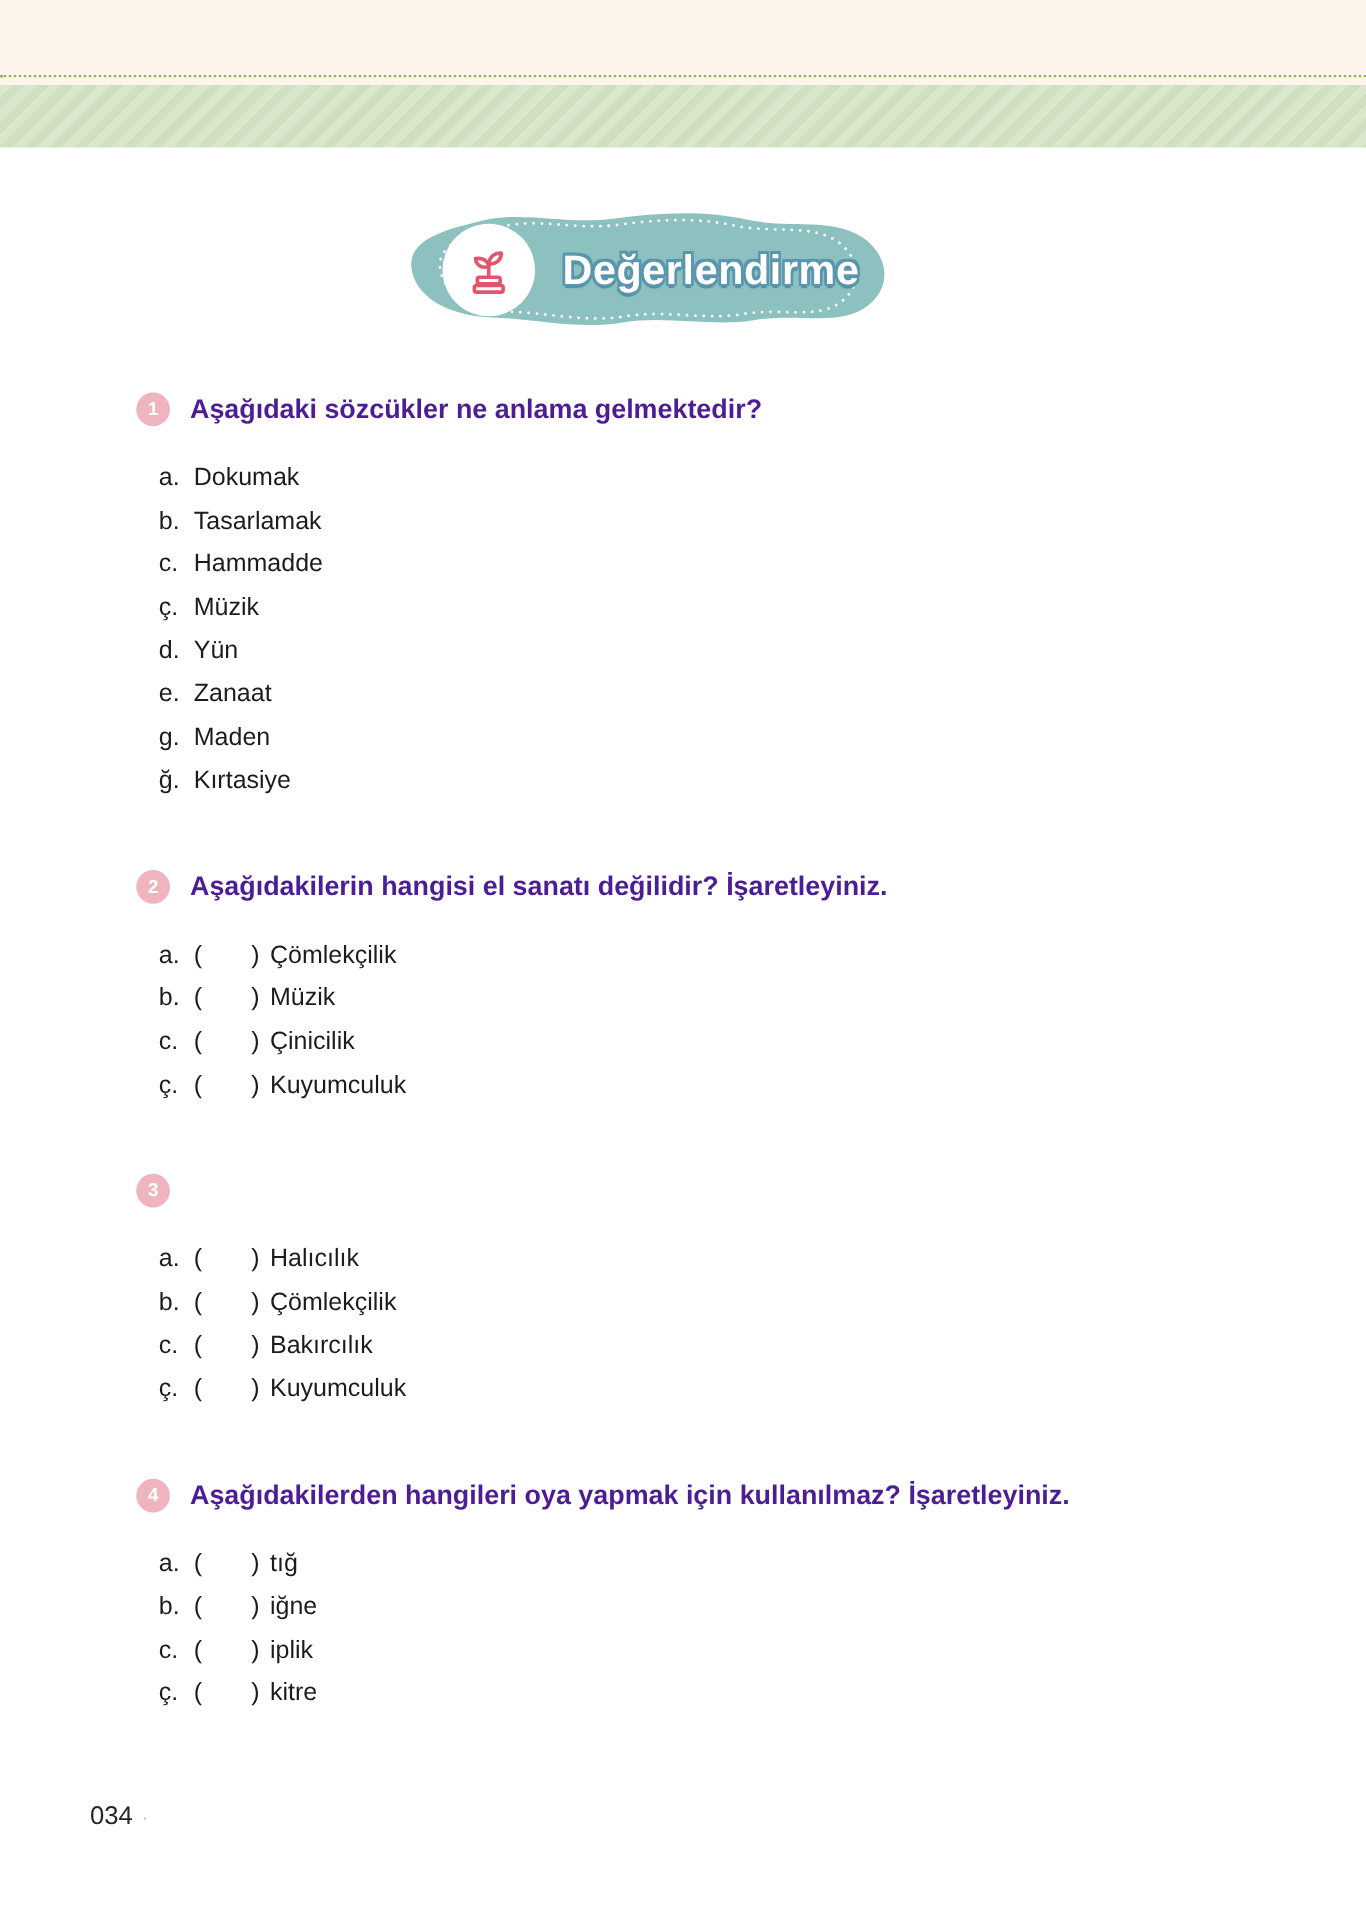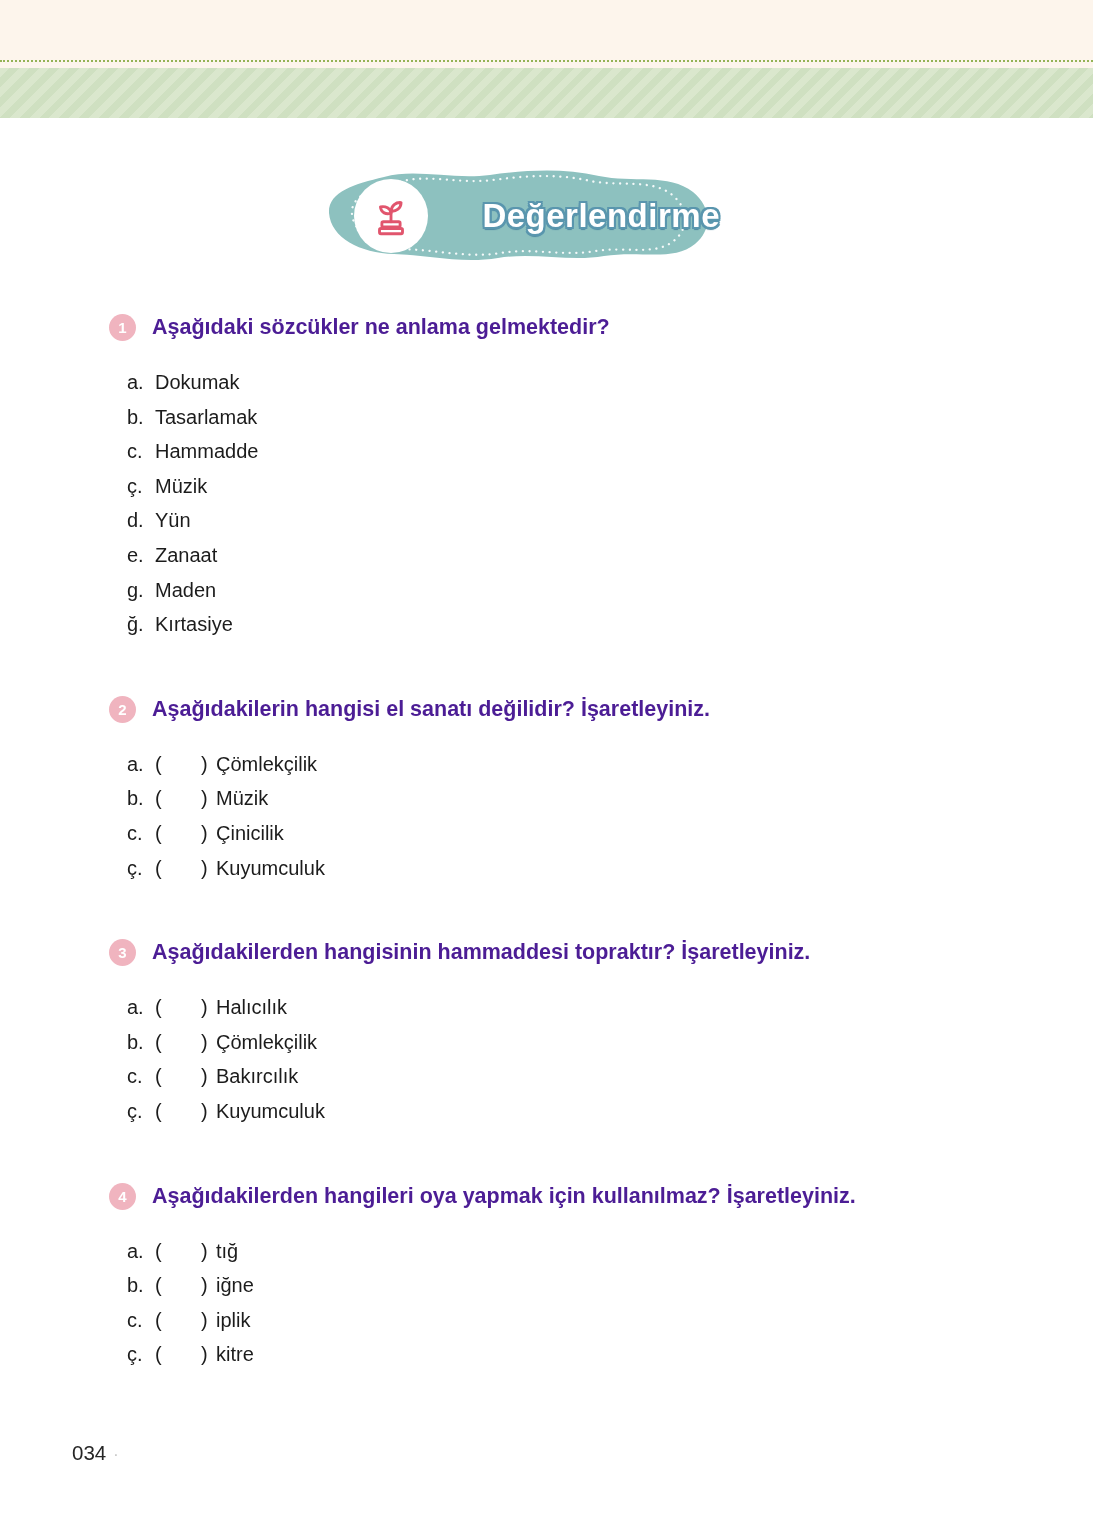--- a/index.html
+++ b/index.html
@@ -20,21 +20,21 @@
   .stripe-band {
     height: 50px;
     background: repeating-linear-gradient(135deg, #dae7cd 0 7px, #cfe0c1 7px 14px);
   }
 
   
   .badge-wrap { position: relative; width: 400px; height: 100px; margin: 48px 0 0 320px; }
   .badge-blob { position: absolute; inset: 0; width: 100%; height: 100%; }
   .badge-content {
     position: absolute; inset: 0; display: flex; align-items: center;
-    padding-left: 34px; gap: 22px; justify-content: space-between;
+    padding-left: 34px; gap: 22px;
   }
   .badge-icon-circle {
     width: 74px; height: 74px; border-radius: 50%; background: #ffffff;
     display: flex; align-items: center; justify-content: center; flex: 0 0 auto;
   }
   .badge-title {
     font-size: 33px; font-weight: bold; color: #ffffff; letter-spacing: 0.5px;
     text-shadow:
       -2px -2px 0 #5a96ae, -2px 0 0 #5a96ae, -2px 2px 0 #5a96ae,
        0 -2px 0 #5a96ae,  0 2px 0 #5a96ae,
@@ -187,21 +187,20 @@
             <span class="popen">(</span>
             <span class="pclose">)</span>
             <span class="label">Kuyumculuk</span>
           </li>
       </ul>
     </section>
 
     <section class="question">
       <div class="q-head">
         <span class="q-num">3</span>
-        <h2 class="q-text">Aşağıdakilerden hangisinin hammaddesi topraktır? İşaretleyiniz.</h2>
       </div>
       <ul class="q-items">
         <li class="row">
             <span class="letter">a.</span>
             <span class="popen">(</span>
             <span class="pclose">)</span>
             <span class="label">Halıcılık</span>
           </li>
         <li class="row">
             <span class="letter">b.</span>

